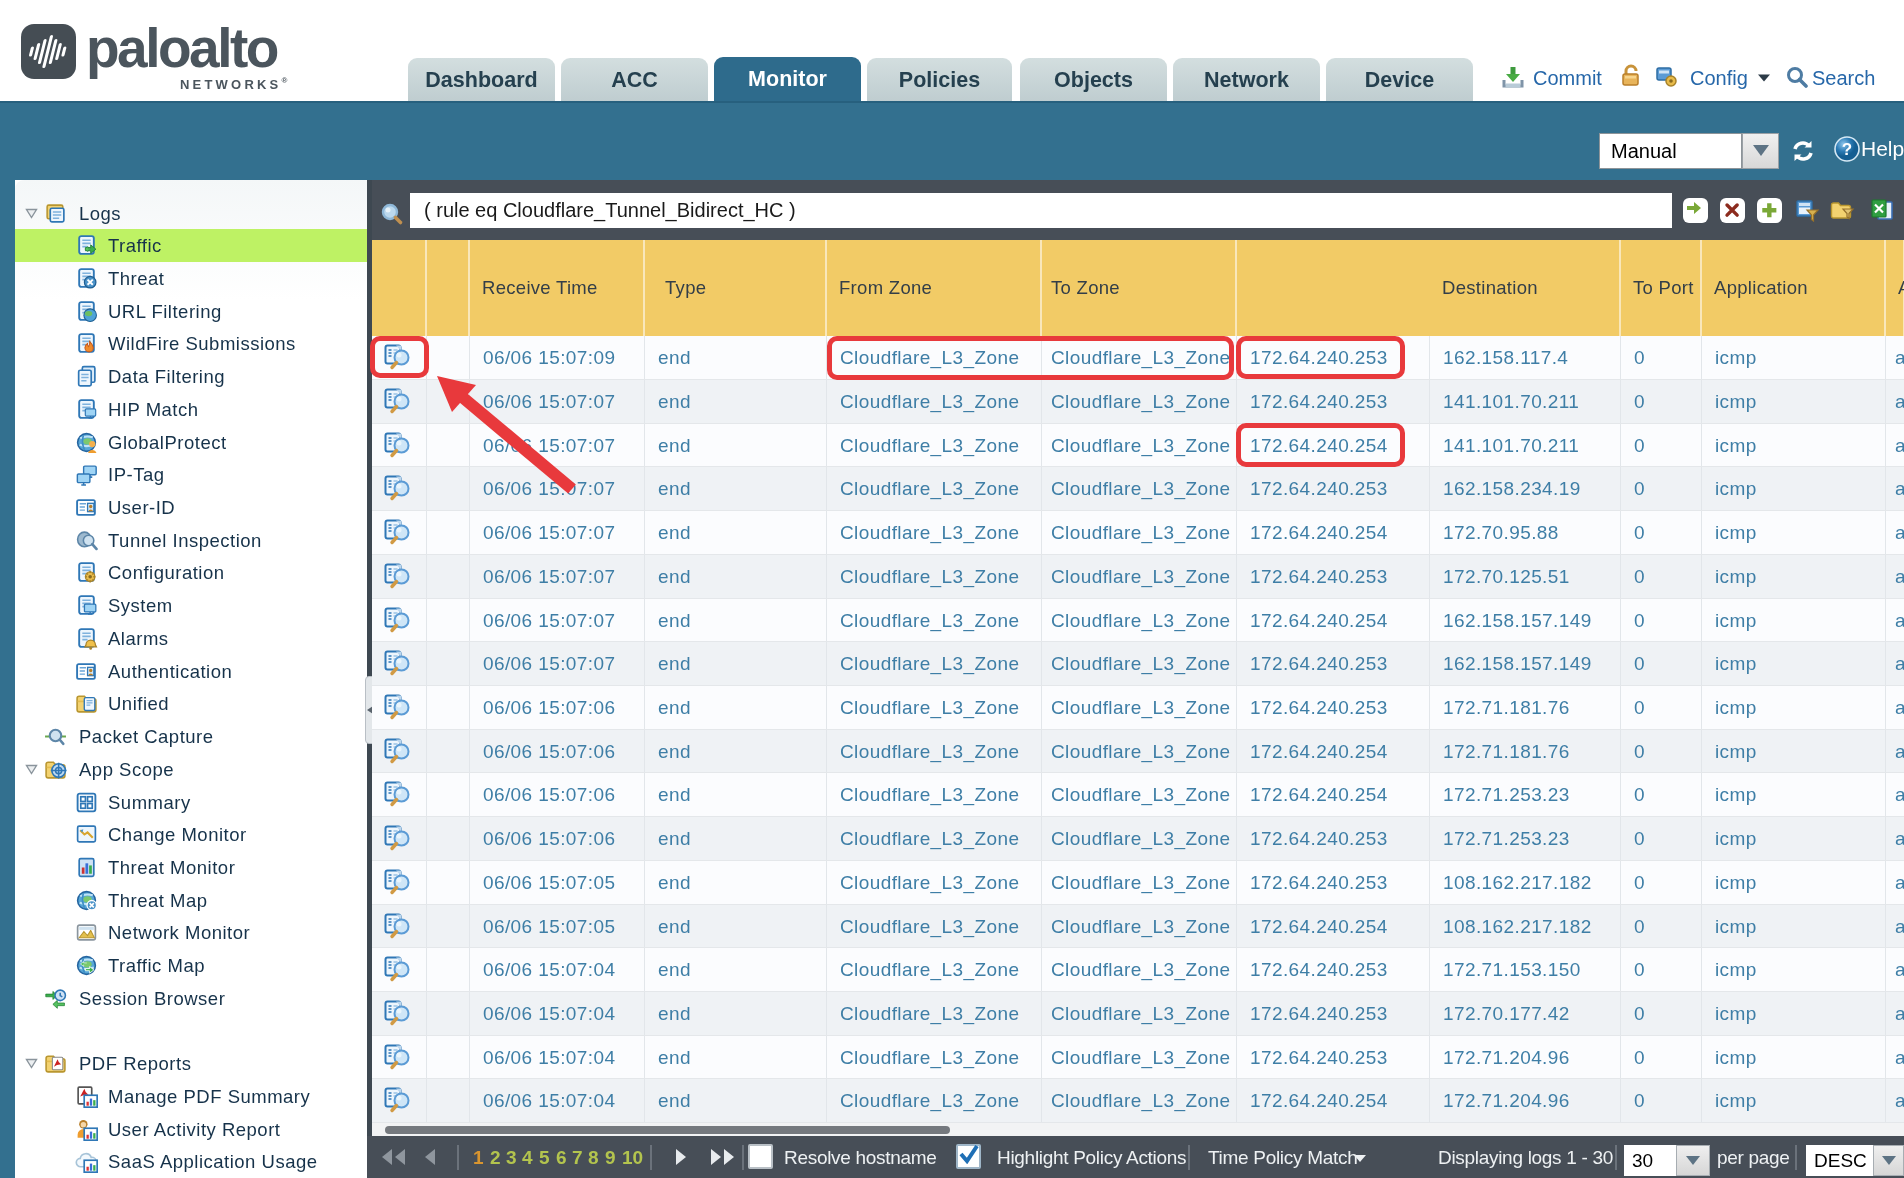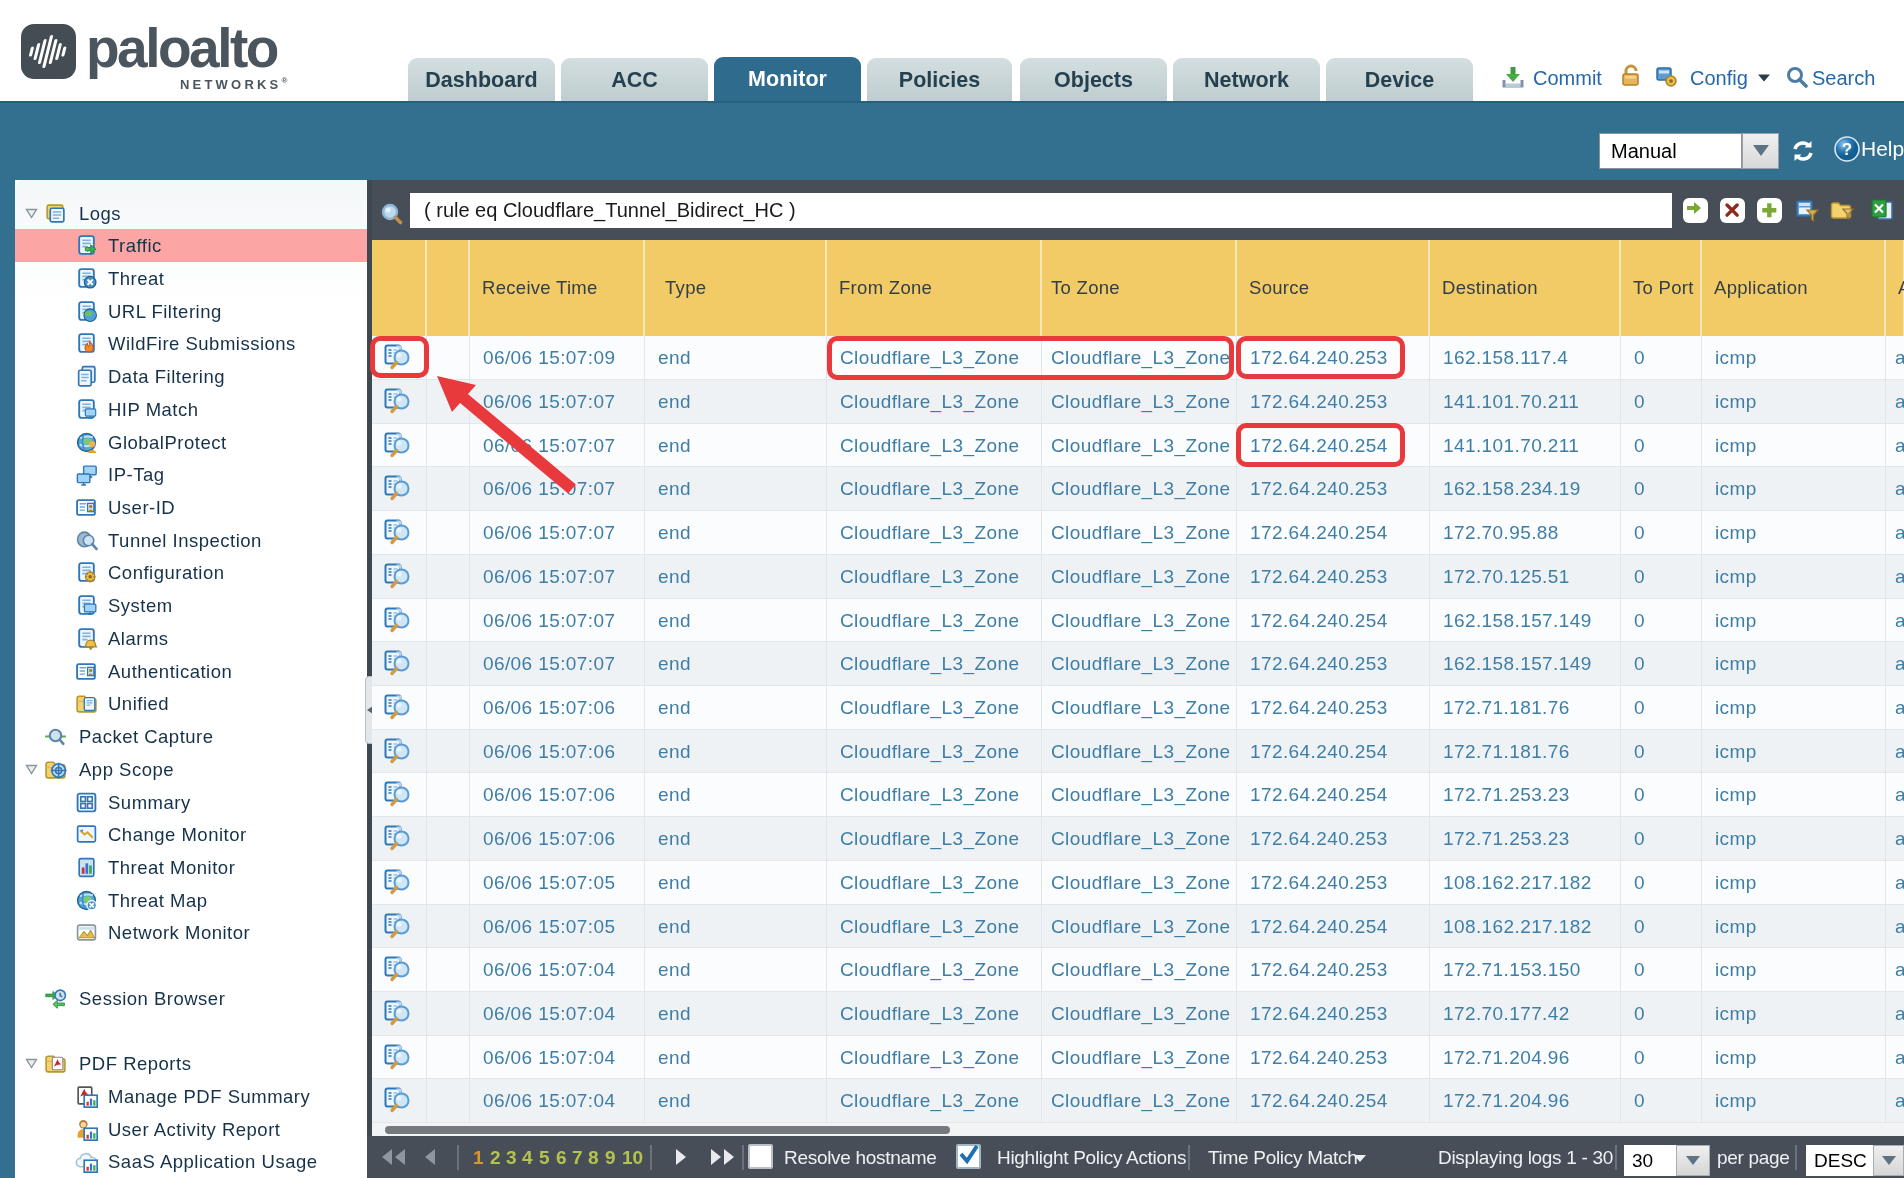--- a/index.html
+++ b/index.html
@@ -23,21 +23,21 @@
  border:1px solid #9aa0a5}
 .selarrow{width:0;height:0;border-left:8px solid transparent;border-right:8px solid transparent;
  border-top:11px solid #5d7384}
 #helptext{left:1861px;top:137px;font-size:21px;color:#fff}
 
 #sidebar{left:15px;top:180px;width:352px;height:998px;background:#fdfdfe;border-radius:9px 0 0 0;
  background:linear-gradient(#f4f7f8,#ffffff 120px)}
 #divider{left:367px;top:180px;width:5px;height:998px;background:#3e4851}
 #collapse{left:365px;top:676px;width:11px;height:68px;background:#e3e7ea;border-radius:4px;border:1px solid #b9bfc5}
 .titem{position:absolute;left:0;width:352px;height:33px;font-size:18.5px;letter-spacing:0.5px;color:#16324a;line-height:33px;white-space:nowrap}
-.tsel{background:#fca5a5}
+.tsel{background:#bef264}
 .ticon{position:absolute;top:5px;width:23px;height:23px}
 .texp{position:absolute;left:10px;top:11px;width:13px;height:11px}
 
 #main{left:372px;top:180px;width:1532px;height:998px;background:#474e57}
 #qinput{left:410px;top:193px;width:1262px;height:35px;background:#fff;font-size:20px;color:#1a1a1a;
  line-height:35px;padding-left:14px}
 .qbtn{top:198px;width:25px;height:25px;background:#fff;border-radius:6px}
 
 #thead{left:372px;top:240px;width:1532px;height:96px;background:#f2cb66}
 .hcell{position:absolute;top:240px;height:96px;border-right:2px solid rgba(255,255,255,.55);
@@ -353,20 +353,31 @@
       <span style="position:absolute;left:93px">Threat Map</span>
     </div>
 <div class="titem" style="top:916.3px;left:15px;position:absolute">
       <svg class="ticon" style="left:60px" width="23" height="23" viewBox="0 0 22 22">
         <rect x="2.5" y="4" width="17" height="14" rx="2" fill="#fff" stroke="#8a959e" stroke-width="1.6"></rect>
         <path d="M4 16 l4.5 -6 3.5 4 3 -5 3.5 7z" fill="#e3c04e" stroke="#b9962f" stroke-width="1"></path>
         <rect x="4" y="5.5" width="14" height="3" fill="#cfe2f0"></rect>
       </svg>
       <span style="position:absolute;left:93px">Network Monitor</span>
     </div>
+<div class="titem" style="top:949.1px;left:15px;position:absolute">
+      <svg class="ticon" style="left:60px" width="23" height="23" viewBox="0 0 22 22">
+        <circle cx="11" cy="11" r="8.5" fill="#57a7d8" stroke="#2565a0" stroke-width="1.5"></circle>
+        <path d="M5 7 q5 -3 12 -1 M4.5 13 q6 3 13.5 0" stroke="#bfe3f6" stroke-width="2" fill="none"></path>
+        <path d="M8 4 q-2 7 1 14" stroke="#3f8fc4" stroke-width="1.6" fill="none"></path>
+        <ellipse cx="12" cy="10" rx="4" ry="3" fill="#7cc96e"></ellipse>
+        <path d="M10 14 h4 v-2 l4 3.2 -4 3.2 V16 h-4 z" fill="#3aae4c" stroke="#fff" stroke-width="0.8"></path>
+        <path d="M12 8.5 h-4 v-2 l-4 3.2 4 3.2 V10.5" fill="#57c161" stroke="#fff" stroke-width="0.8" transform="scale(0.75) translate(3,3)"></path>
+      </svg>
+      <span style="position:absolute;left:93px">Traffic Map</span>
+    </div>
 <div class="titem" style="top:981.8px;left:15px;position:absolute">
       <svg class="ticon" style="left:29px" width="23" height="23" viewBox="0 0 22 22">
         <path d="M2 8 h8 v-3 l5 4.5 -5 4.5 v-3 H2z" fill="#3aae4c" stroke="#1e7d2f" stroke-width="0.8" transform="scale(0.85)"></path>
         <path d="M20 14 h-8 v-3 l-5 4.5 5 4.5 v-3 h8z" fill="#57c161" stroke="#1e7d2f" stroke-width="0.8" transform="scale(0.85) translate(3,4)"></path>
         <circle cx="15.5" cy="8" r="5" fill="#cfe2f5" stroke="#2f77b6" stroke-width="1.5"></circle>
         <path d="M15.5 5.5 v2.8 l2 1.2" stroke="#2f77b6" stroke-width="1.5" fill="none"></path>
       </svg>
       <span style="position:absolute;left:64px">Session Browser</span>
     </div>
 <div class="titem" style="top:1047.2px;left:15px;position:absolute">
@@ -457,21 +468,20 @@
       <rect x="2" y="2" width="14" height="17" rx="1" fill="#2f9e41" stroke="#1d7a2d" stroke-width="1.2"></rect>
       <path d="M5 6.5 l8 8 M13 6.5 l-8 8" stroke="#fff" stroke-width="2.2"></path>
     </svg>
 <div class="abs" id="thead"></div>
 <div class="hcell" style="left:372px;width:55px;padding-left:12px"></div>
 <div class="hcell" style="left:427px;width:43px;padding-left:12px"></div>
 <div class="hcell" style="left:470px;width:175px;padding-left:12px">Receive Time</div>
 <div class="hcell" style="left:645px;width:182px;padding-left:20px">Type</div>
 <div class="hcell" style="left:827px;width:215px;padding-left:12px">From Zone</div>
 <div class="hcell" style="left:1042px;width:195px;padding-left:9px">To Zone</div>
-<div class="hcell" style="left:1237px;width:193px;padding-left:12px">Source</div>
 <div class="hcell" style="left:1430px;width:191px;padding-left:12px">Destination</div>
 <div class="hcell" style="left:1621px;width:81px;padding-left:12px">To Port</div>
 <div class="hcell" style="left:1702px;width:184px;padding-left:12px">Application</div>
 <div class="hcell" style="left:1886px;width:19px;padding-left:12px">A</div>
 <div class="row" style="top:336.2px;background:#fbfcfe;border-bottom:1px solid #e4e7ea">
       <div class="cell" style="left:0px;width:55px;padding-left:13px"></div>
       <div class="cell" style="left:55px;width:43px;padding-left:13px"></div>
       <div class="cell" style="left:98px;width:175px;padding-left:13px">06/06 15:07:09</div>
       <div class="cell" style="left:273px;width:182px;padding-left:13px">end</div>
       <div class="cell" style="left:455px;width:215px;padding-left:13px">Cloudflare_L3_Zone</div>

